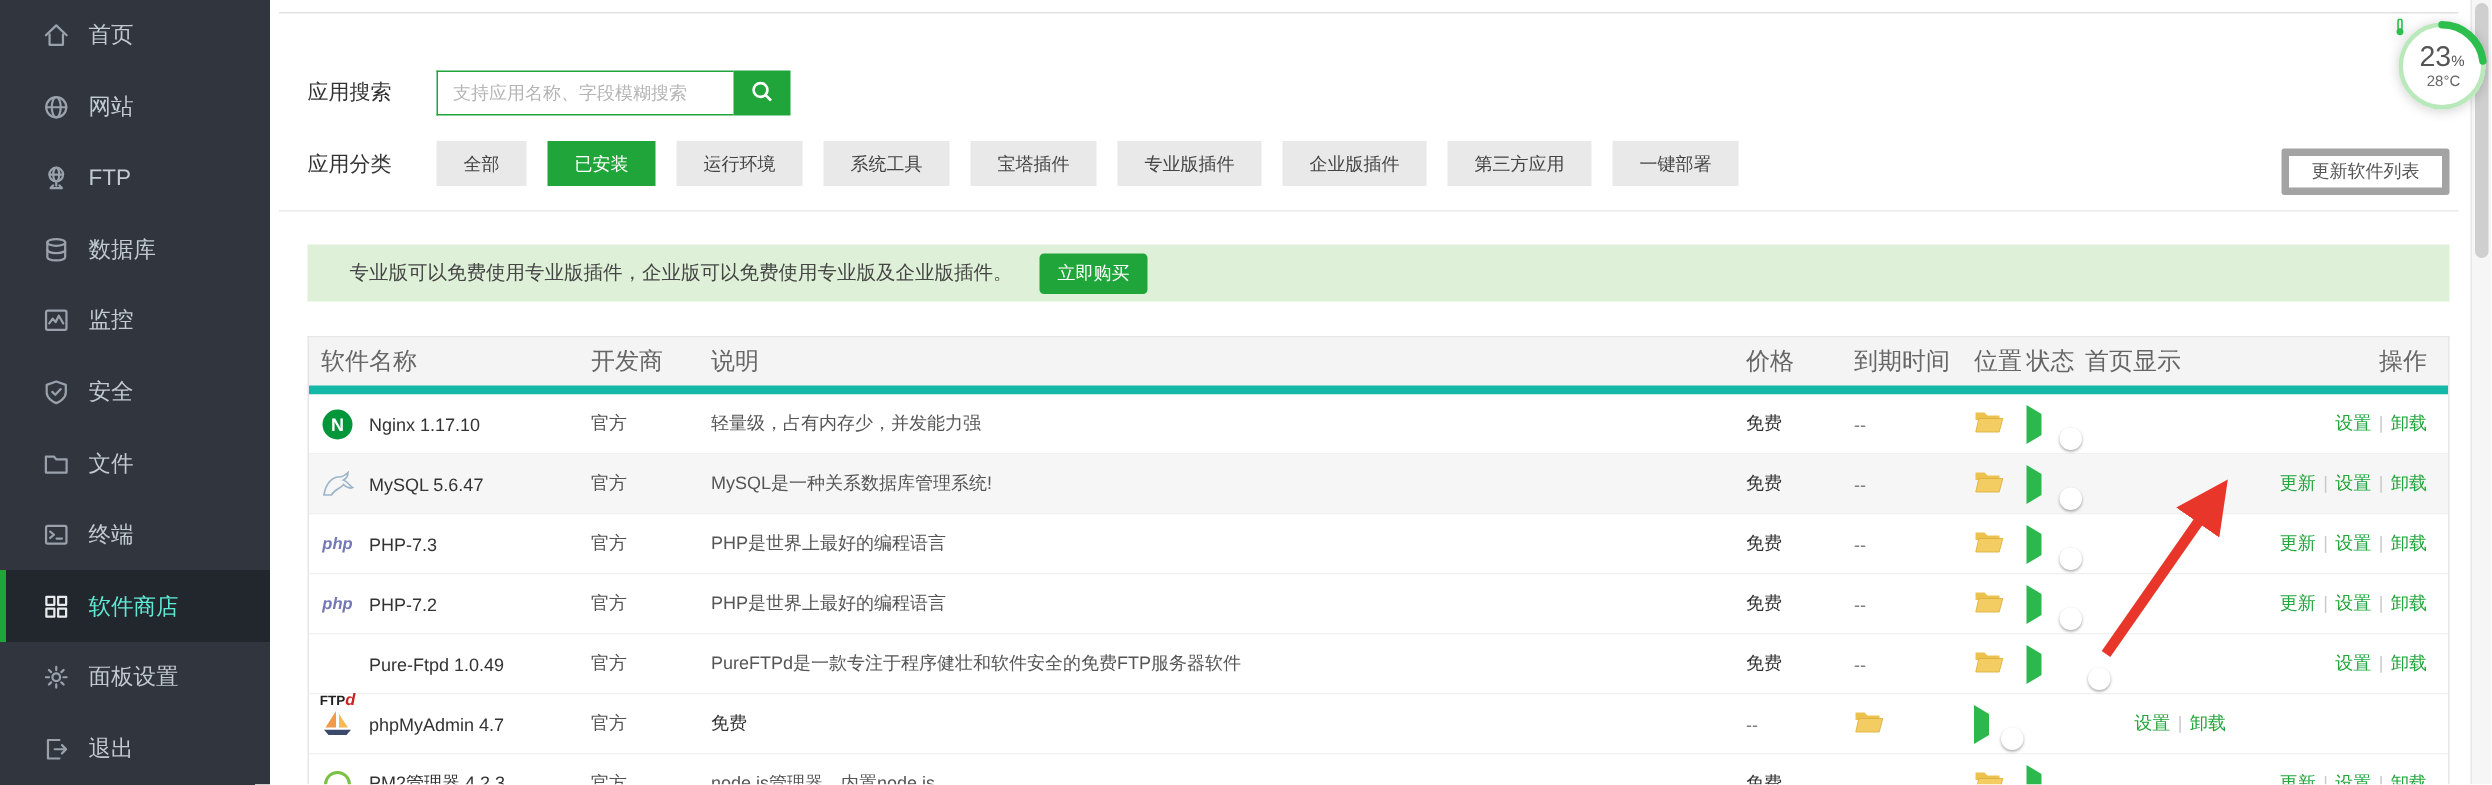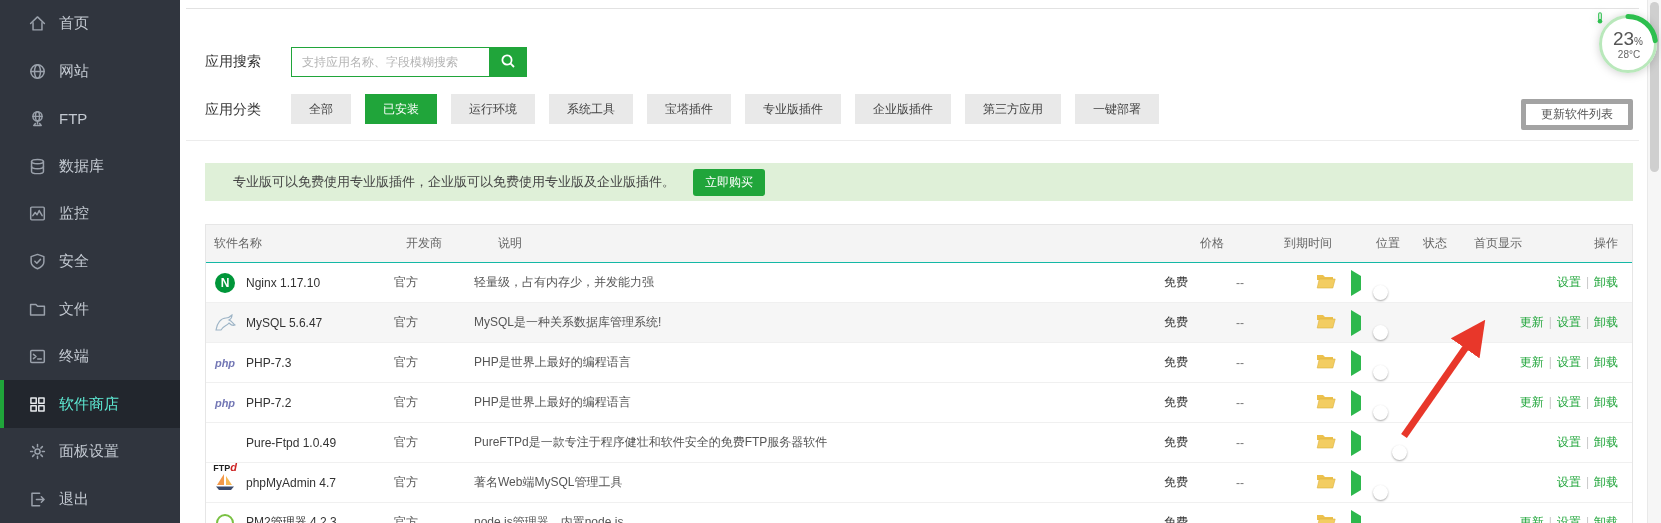--- a/index.html
+++ b/index.html
@@ -41,21 +41,21 @@
   .notice { position:absolute; left:25px; right:28px; top:163px; height:38px; background:#dff0d8;
     display:flex; align-items:center; padding-left:28px; gap:18px; font-size:13px; color:#454545; }
   .buy-btn { background:#20a53a; color:#fff; border:none; border-radius:3px; font-size:12px;
     padding:5px 12px; cursor:pointer; }
 
   
   .soft-table { position:absolute; left:25px; right:28px; top:224px; bottom:0;
     border:1px solid #e6e6e6; border-bottom:none; overflow:hidden; background:#fff; }
   .t-head, .t-row { display:grid; grid-template-columns:180px 80px 690px 72px 80px 35px 39px 100px 1fr;
     align-items:center; padding:0 8px; }
-  .t-head { height:38px; background:#f4f4f4; color:#666; font-size:12px; border-bottom:1px solid #14b8a6;gap:12px; }
+  .t-head { height:38px; background:#f4f4f4; color:#666; font-size:16px; border-bottom:6px solid #14b8a6; }
   .t-row { height:40px; font-size:12px; color:#333; border-bottom:1px solid #f0f0f0; background:#fff; }
   .t-row.hl { background:#f6f6f6; }
   .c-last { text-align:right; padding-right:6px; }
   .cell-name { display:flex; align-items:center; gap:10px; }
   .app-ico { width:22px; height:20px; display:flex; align-items:center; justify-content:center; flex:none; }
   .cell-desc, .cell-dev { color:#555; }
   .cell-exp { color:#777; }
   .actions a { color:#20a53a; text-decoration:none; cursor:pointer; }
   .actions .sep { color:#c9c9c9; margin:0 5px; }
 
@@ -410,21 +410,20 @@
       <span class="app-ico">
                 <svg width="20" height="19" viewBox="0 0 20 19">
                   <path d="M9 1 L9 12 L2 12 Z" fill="#f2994a"></path>
                   <path d="M11 3 L11 12 L17 12 Z" fill="#f7b955"></path>
                   <path d="M1 13.5 h18 l-3 3.5 h-12 z" fill="#3b4a6b"></path>
                 </svg>
               </span>
       <span class="row-name">phpMyAdmin 4.7</span>
     </div>
     <div class="cell-dev">官方</div>
-    <div class="cell-desc">著名Web端MySQL管理工具</div>
     <div class="cell-price">免费</div>
     <div class="cell-exp">--</div>
     <div>
       <span>
         <svg width="20" height="16" viewBox="0 0 20 16">
                   <path d="M1,2 h6 l2,2 h8 v3 h-16 z" fill="#edc14d"></path>
                   <path d="M3.2,6 h16 l-2.4,9 h-15.6 z" fill="#f3cd62" stroke="#dcb13e" stroke-width="0.6"></path>
                 </svg>
       </span>
     </div>

